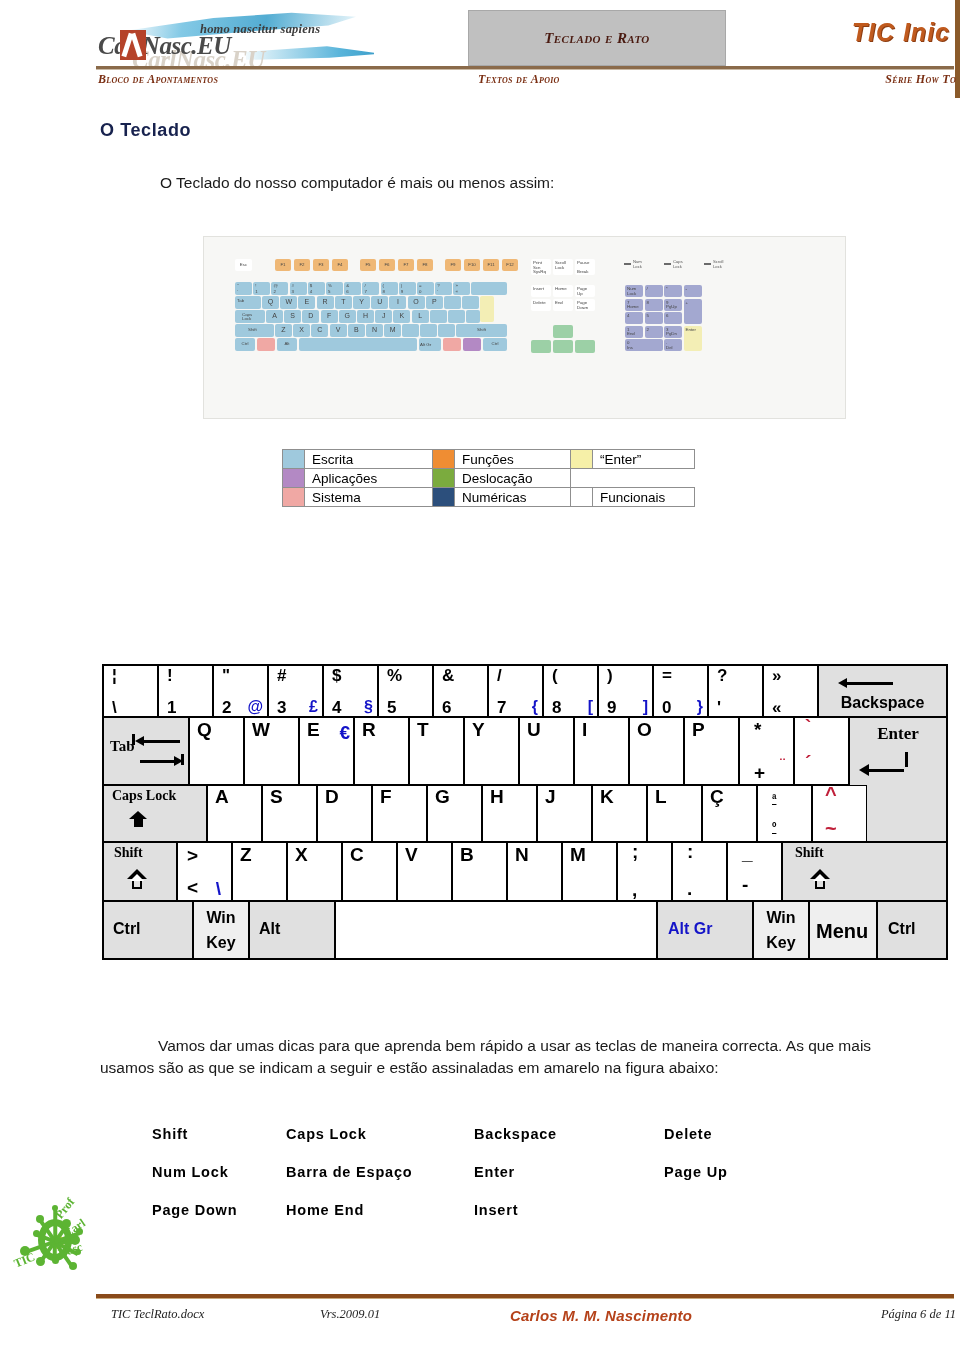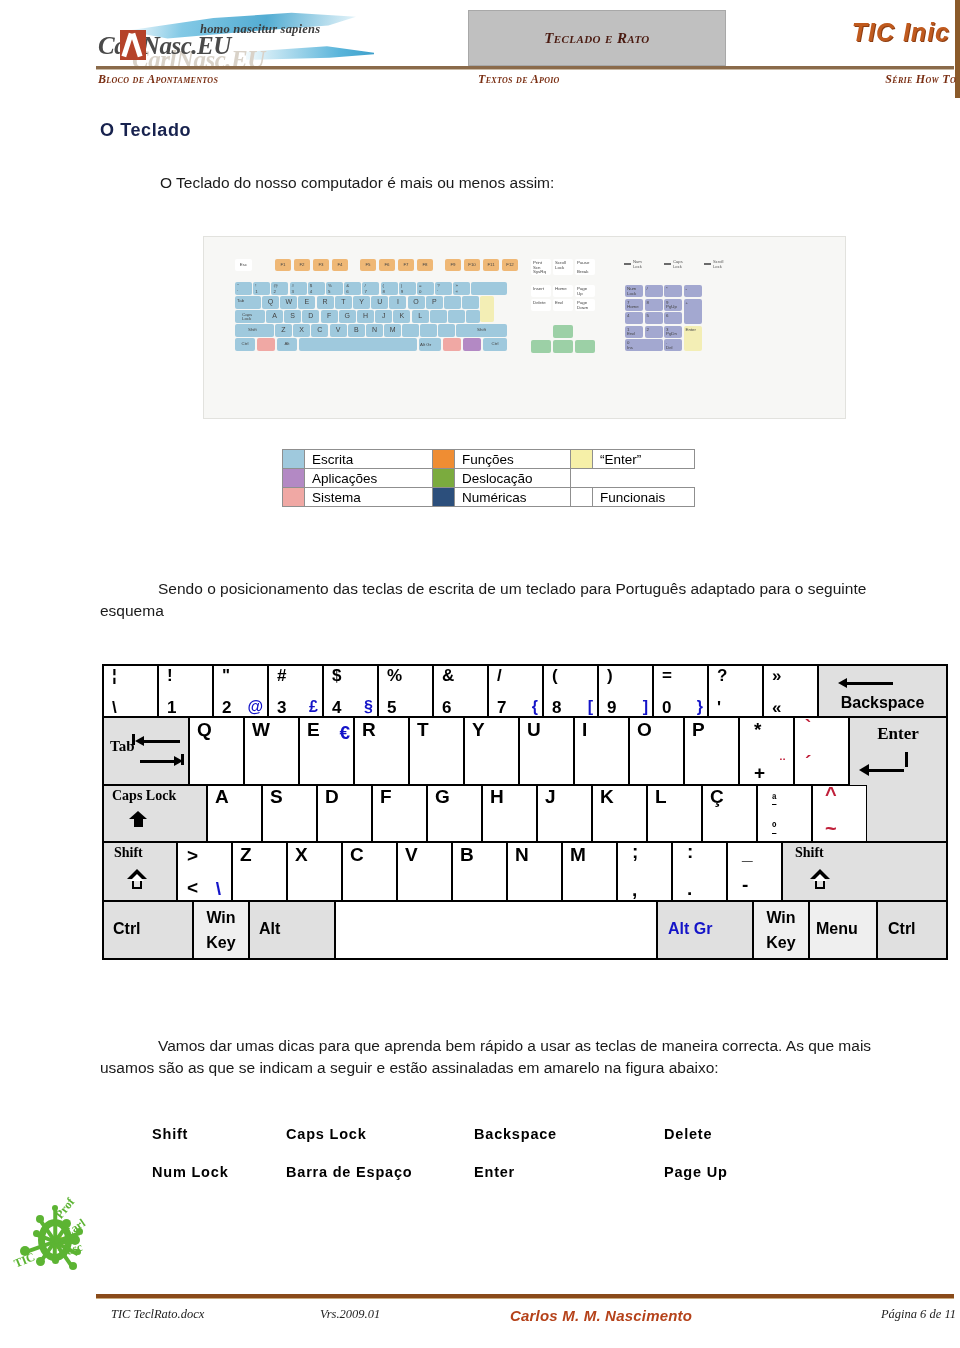--- a/index.html
+++ b/index.html
@@ -530,21 +530,20 @@
       <td class="sw" style="background:#f0a8a4"></td>
       <td class="tx w1">Sistema</td>
       <td class="sw" style="background:#2c4f7c"></td>
       <td class="tx w2">Numéricas</td>
       <td class="sw blank" style="background:#ffffff"></td>
       <td class="tx w3">Funcionais</td>
     </tr>
   </tbody>
     </table>
 
-  <p class="para p2">Sendo o posicionamento das teclas de escrita de um teclado para Português adaptado para o seguinte esquema</p>
 
   <div class="ptkbd" id="ptKbd">
       <div class="pk" style="left: 0px; top: 0px; width: 55px; height: 52px;">
         <span class="tl" style="left: 8px; top: 0px;">¦</span>
         <span class="bl" style="left: 8px; bottom: -2px;">\</span>
       </div>
       <div class="pk" style="left: 55px; top: 0px; width: 55px; height: 52px;">
         <span class="tl" style="left: 8px; top: 0px;">!</span>
         <span class="bl" style="left: 8px; bottom: -2px;">1</span>
       </div>
@@ -757,41 +756,47 @@
       </div>
       <div class="pk" style="left: 232px; top: 236px; width: 322px; height: 58px;"></div>
       <div class="pk shade" style="left: 554px; top: 236px; width: 96px; height: 58px;">
         <span class="tl" style="left: 10px; top: 18px; font-size: 16px; color: rgb(20, 20, 200);">Alt Gr</span>
       </div>
       <div class="pk shade2" style="left: 650px; top: 236px; width: 56px; height: 58px;">
         <span class="tl" style="left: 0px; right: 0px; text-align: center; top: 7px; font-size: 16px;">Win</span>
         <span class="bl" style="left: 0px; right: 0px; text-align: center; bottom: 6px; font-size: 16px;">Key</span>
       </div>
       <div class="pk shade2" style="left: 706px; top: 236px; width: 68px; height: 58px;">
-        <span class="tl" style="left: 6px; top: 18px; font-size: 16px;">Menu</span>
+        <span class="tl" style="left: 6px; top: 18px; font-size: 20px;">Menu</span>
       </div>
       <div class="pk shade" style="left: 774px; top: 236px; width: 70px; height: 58px;">
         <span class="tl" style="left: 10px; top: 18px; font-size: 16px;">Ctrl</span>
       </div>
     </div>
 
   <p class="para p3">Vamos dar umas dicas para que aprenda bem rápido a usar as teclas de maneira correcta. As que mais usamos são as que se indicam a seguir e estão assinaladas em amarelo na figura abaixo:</p>
 
   <div class="keylist">
     <div class="kl-row">
       <div class="kl-c1">Shift</div>
       <div class="kl-c2">Caps Lock</div>
       <div class="kl-c3">Backspace</div>
       <div class="kl-c4">Delete</div>
     </div>
     <div class="kl-row">
       <div class="kl-c1">Num Lock</div>
       <div class="kl-c2">Barra de Espaço</div>
       <div class="kl-c3">Enter</div>
       <div class="kl-c4">Page Up</div>
+    </div>
+    <div class="kl-row">
+      <div class="kl-c1">Page Down</div>
+      <div class="kl-c2">Home End</div>
+      <div class="kl-c3">Insert</div>
+      <div class="kl-c4"></div>
     </div>
   </div>
 
   <div class="blogo" id="bLogo">
       <div class="bl-ring"></div>
       <div class="bl-core"></div>
       <div class="bl-arm" style="left: 47px; top: 55px; width: 20px; transform: rotate(0deg);"></div>
       <div class="bl-dot" style="left: 62px; top: 50px; width: 10px; height: 10px;"></div>
       <div class="bl-arm" style="left: 47px; top: 55px; width: 26px; transform: rotate(28deg);"></div>
       <div class="bl-dot" style="left: 66.9566px; top: 64.2063px; width: 6px; height: 6px;"></div>

